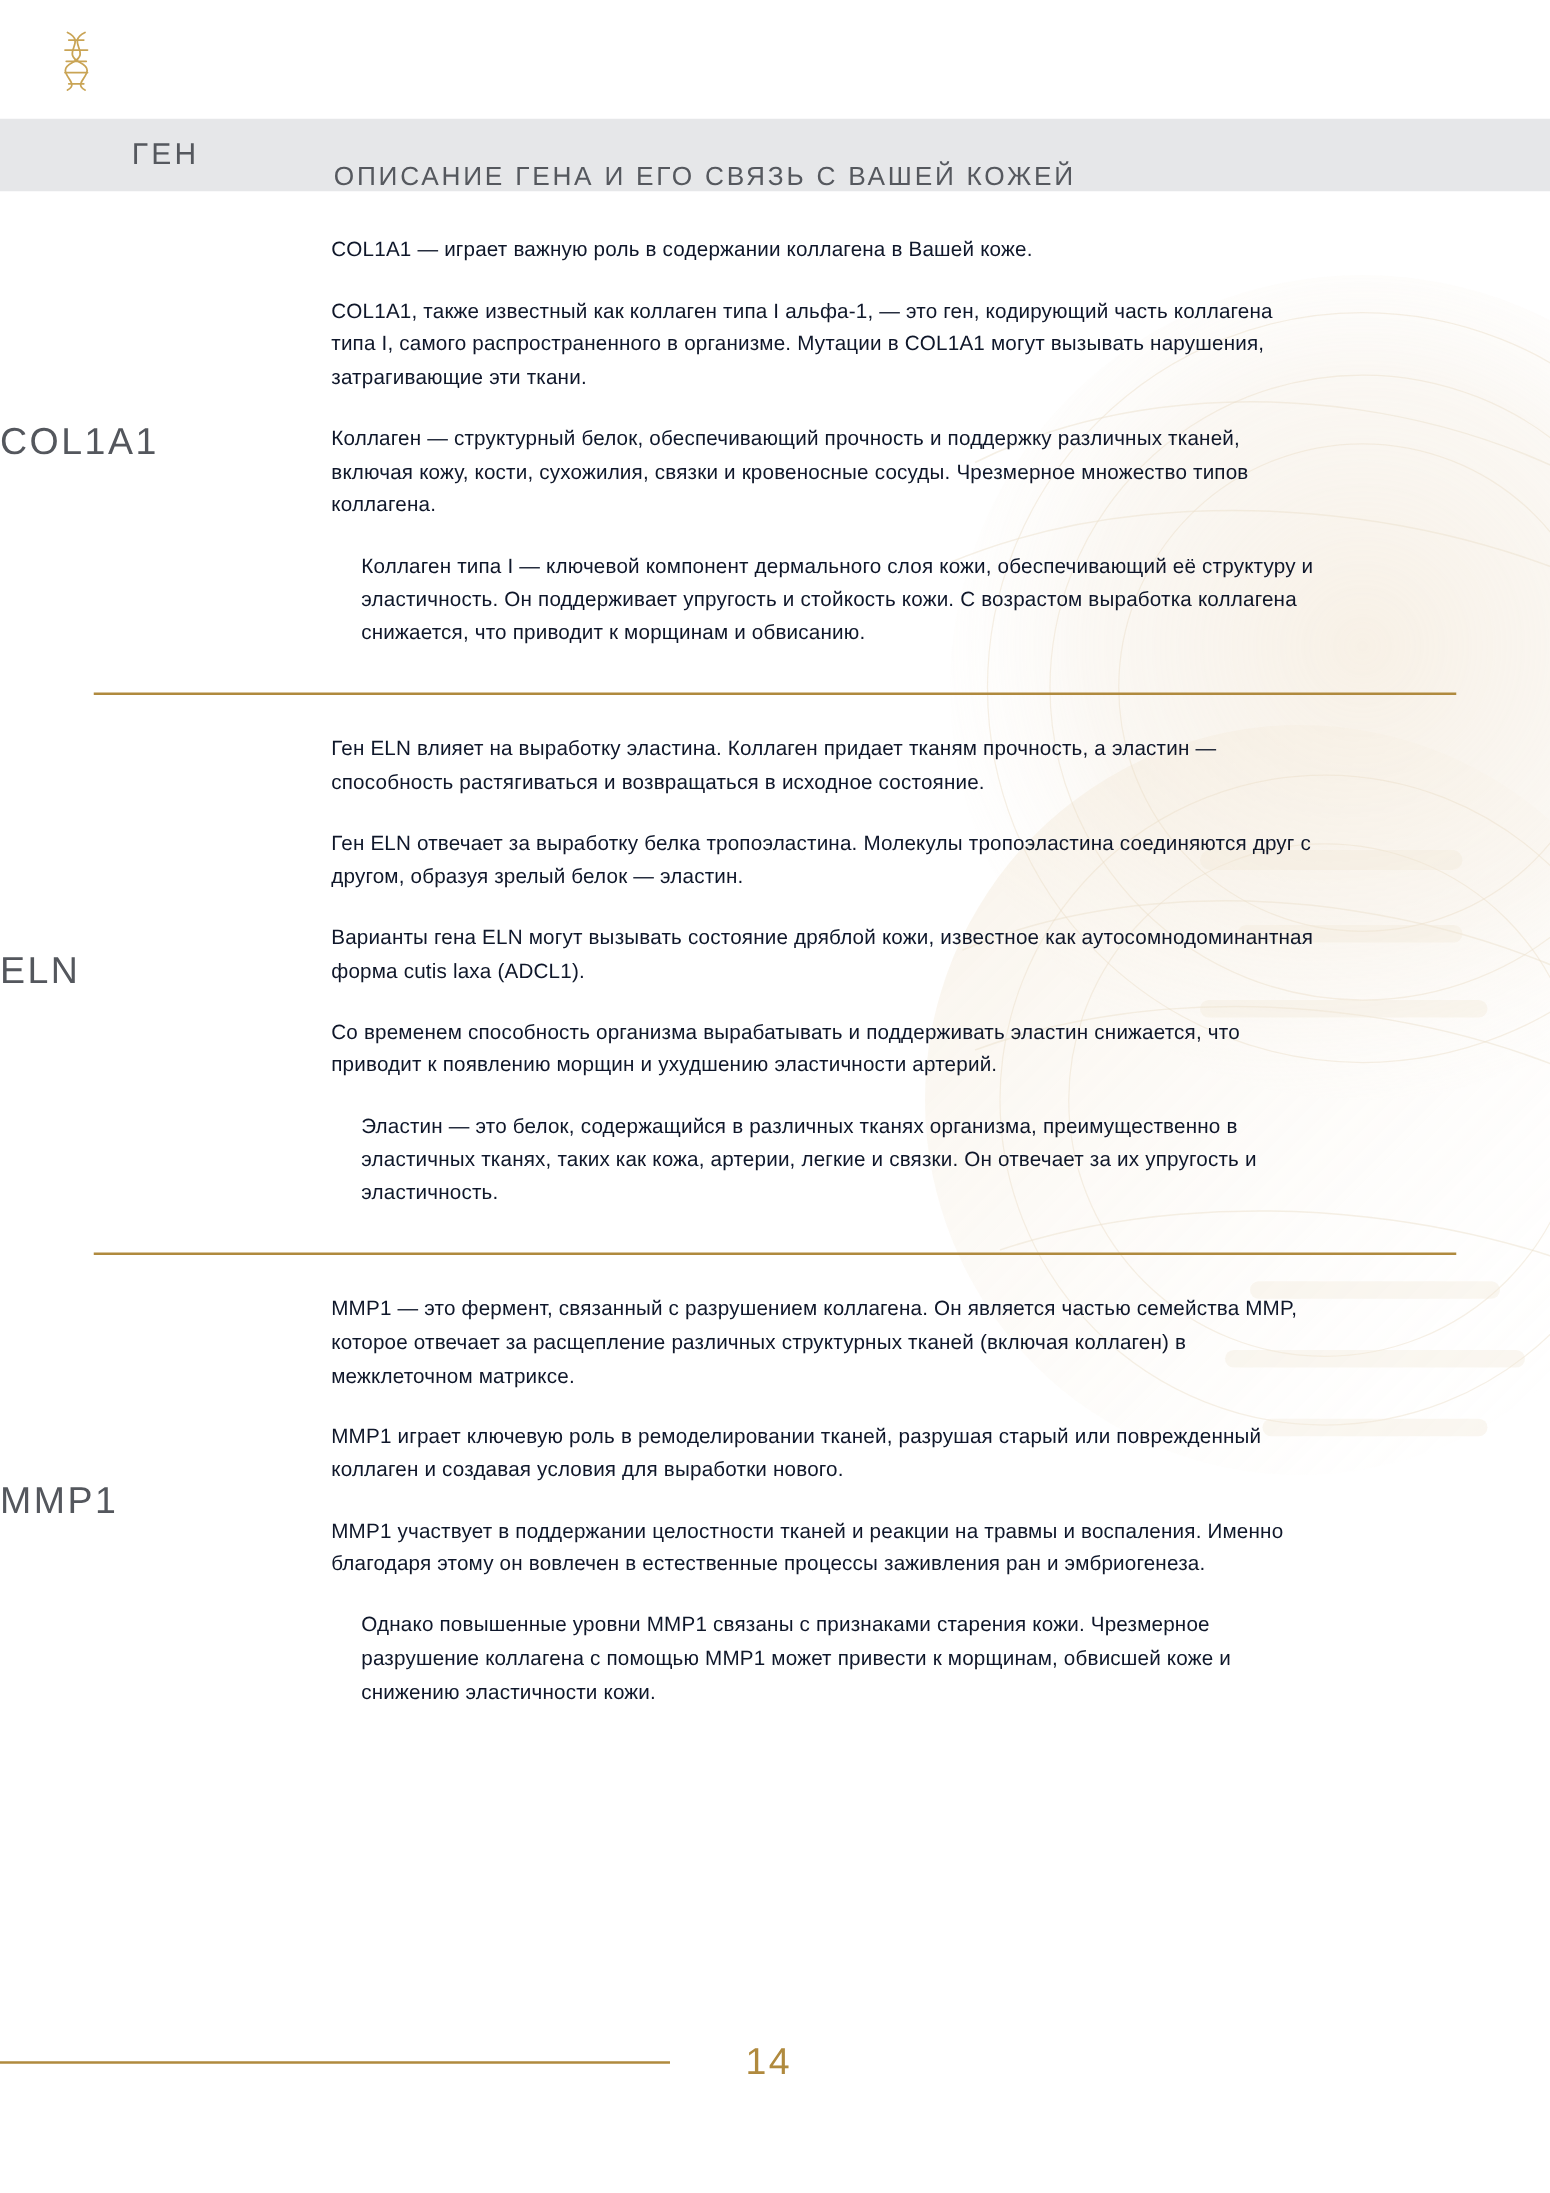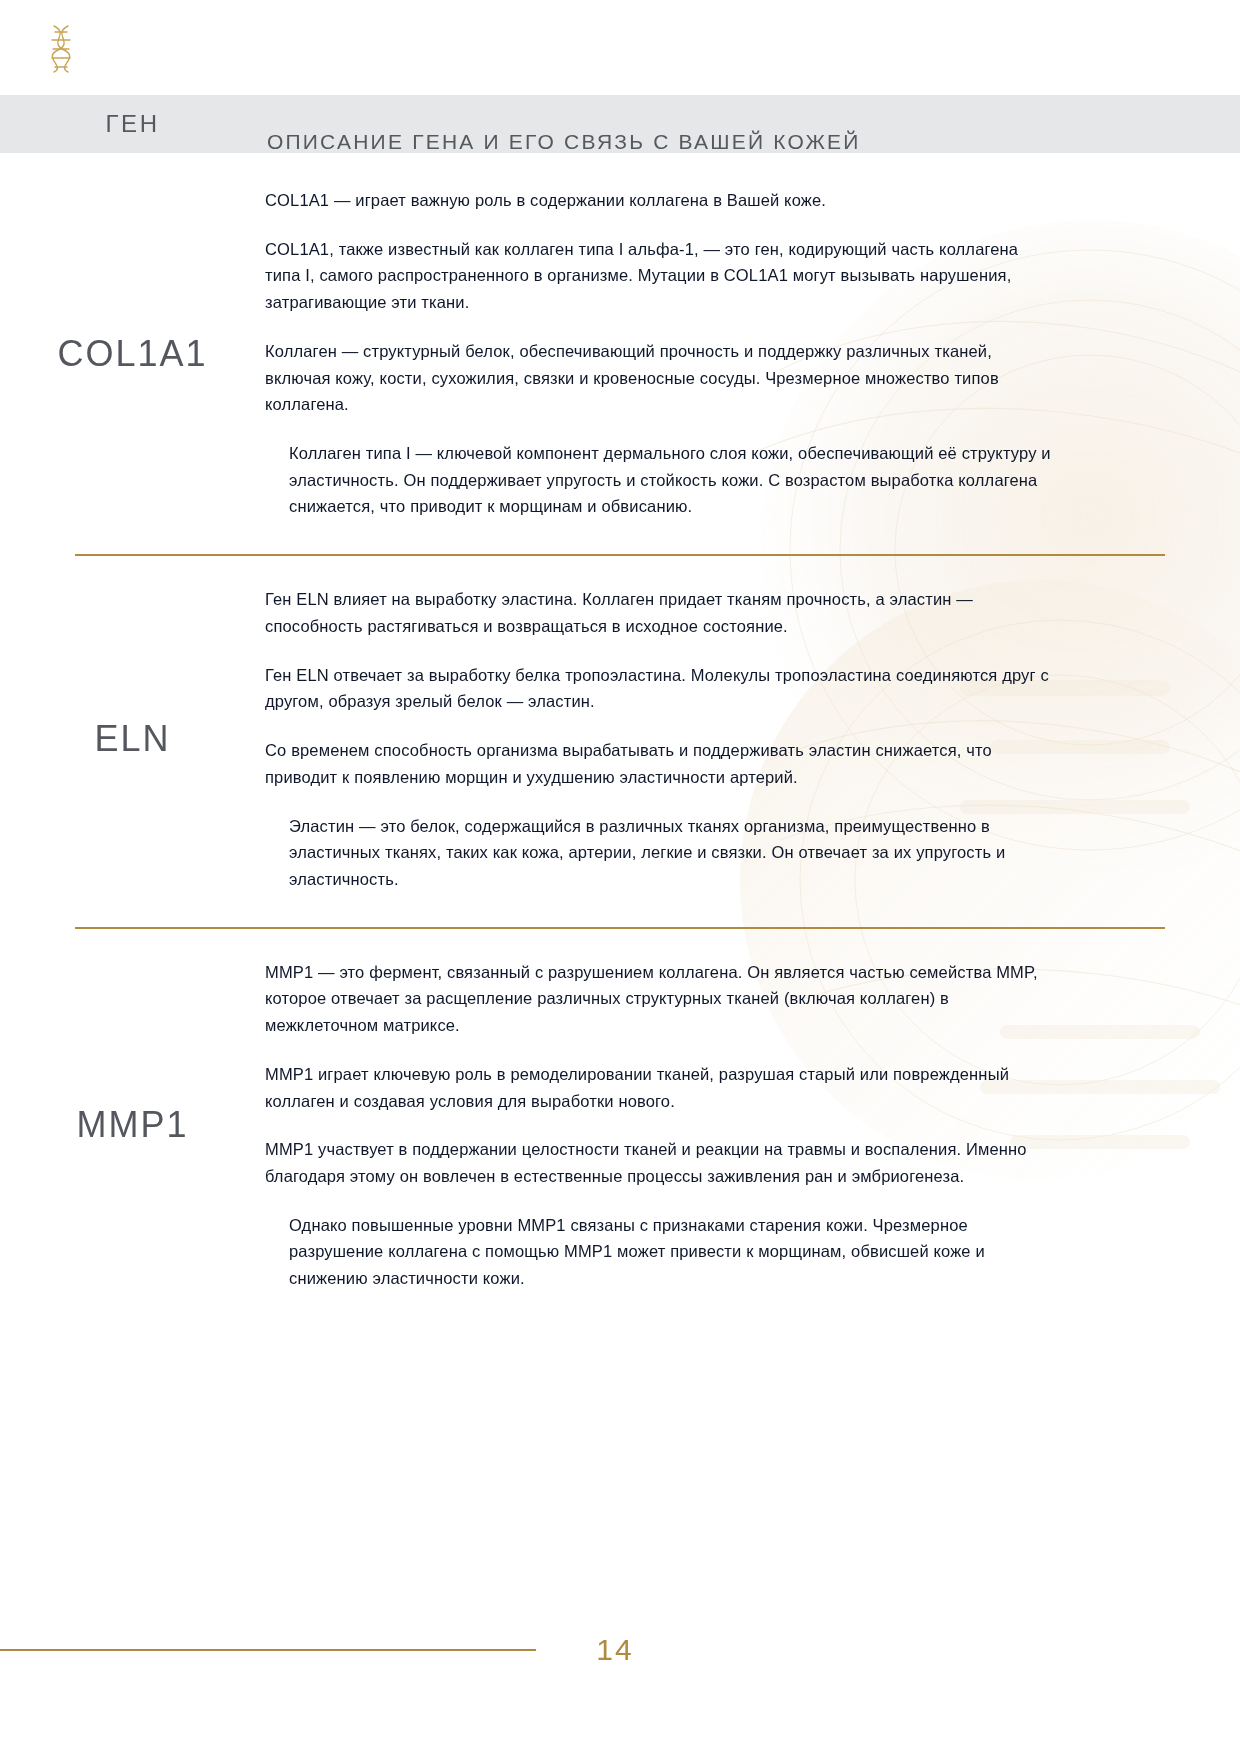--- a/index.html
+++ b/index.html
@@ -77,22 +77,21 @@
     padding-top: 34px;
   }
   .gene-row {
     display: flex;
     align-items: center;
     padding: 0;
   }
   .gene-name {
     width: 265px;
     min-width: 265px;
-    text-align: center;
-    font-size: 36px;
+    font-size: 30px;
     letter-spacing: 2px;
     color: #54575d;
     font-weight: 400;
   }
   .gene-desc {
     flex: 1;
     padding-right: 185px;
   }
   .gene-desc p {
     margin: 0 0 22px 0;
@@ -221,20 +220,21 @@
     </div>
   </div>
 
   <div class="divider"></div>
 
   <div class="gene-row">
     <div class="gene-name">ELN</div>
     <div class="gene-desc">
       <p>Ген ELN влияет на выработку эластина. Коллаген придает тканям прочность, а эластин — способность растягиваться и возвращаться в исходное состояние.</p>
       <p>Ген ELN отвечает за выработку белка тропоэластина. Молекулы тропоэластина соединяются друг с другом, образуя зрелый белок — эластин.</p>
+      <p>Варианты гена ELN могут вызывать состояние дряблой кожи, известное как аутосомнодоминантная форма cutis laxa (ADCL1).</p>
       <p>Со временем способность организма вырабатывать и поддерживать эластин снижается, что приводит к появлению морщин и ухудшению эластичности артерий.</p>
       <p>Эластин — это белок, содержащийся в различных тканях организма, преимущественно в эластичных тканях, таких как кожа, артерии, легкие и связки. Он отвечает за их упругость и эластичность.</p>
     </div>
   </div>
 
   <div class="divider"></div>
 
   <div class="gene-row">
     <div class="gene-name">MMP1</div>
     <div class="gene-desc">

